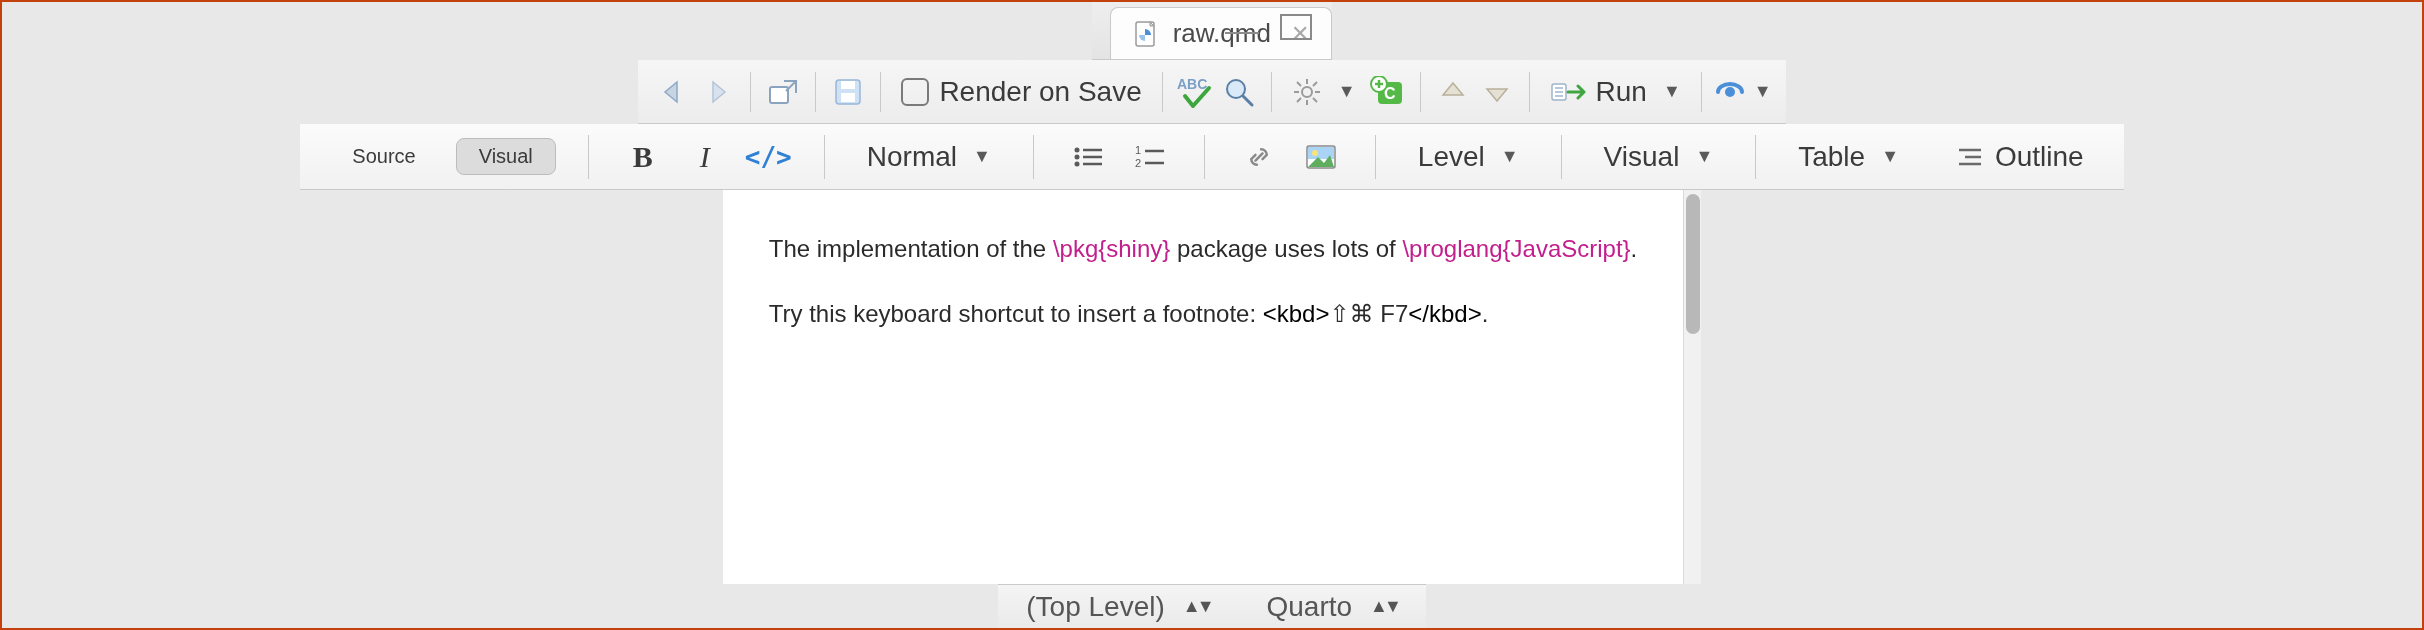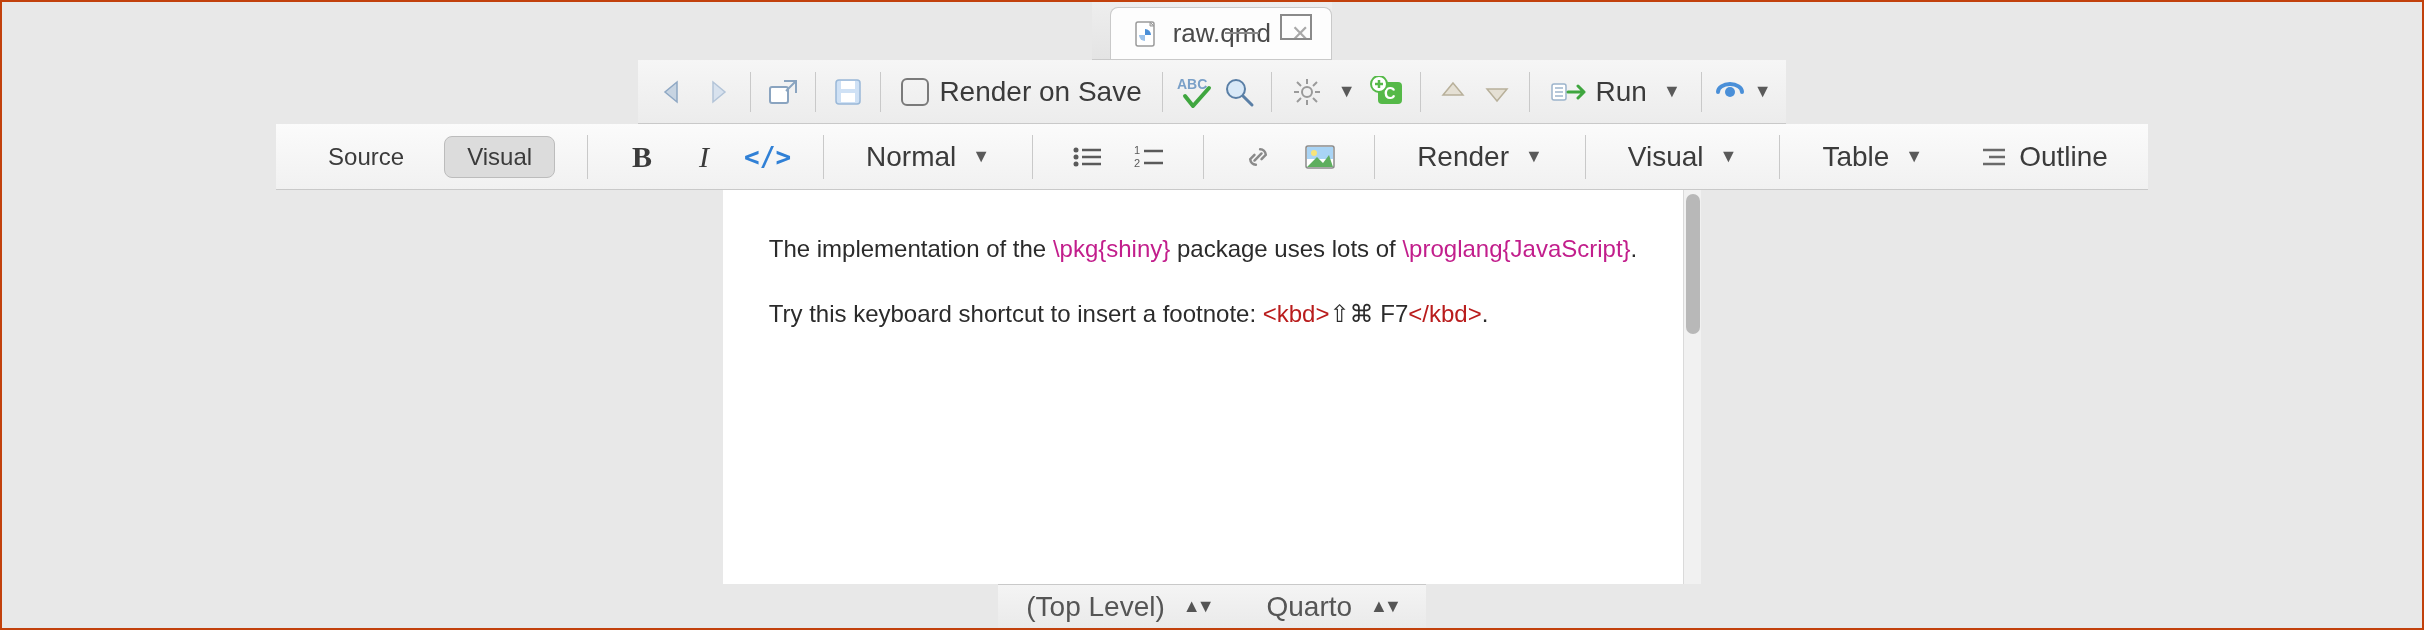--- a/index.html
+++ b/index.html
@@ -15,33 +15,33 @@
   
   .toolbar1 { height: 64px; display: flex; align-items: center; background: linear-gradient(#f6f6f6,#ececec); border-bottom: 1px solid #c9c9c9; padding: 0 14px; font-size: 28px; color: #3b3b3b; }
   .sep { width: 1px; height: 40px; background: #c9c9c9; margin: 0 10px; }
   .tbtn { display: inline-flex; align-items: center; justify-content: center; min-width: 44px; height: 44px; border-radius: 6px; }
   .labelbtn { display: inline-flex; align-items: center; gap: 10px; height: 44px; padding: 0 10px; font-size: 28px; }
   .check { width: 28px; height: 28px; border: 2px solid #7a7a7a; border-radius: 6px; }
   .spacer { flex: 1; }
   .caret { font-size: 18px; color: #5a5a5a; margin-left: 6px; }
   
   .toolbar2 { height: 66px; display: flex; align-items: center; background: linear-gradient(#fbfbfb,#f1f1f1); border-bottom: 1px solid #c9c9c9; padding: 0 30px; gap: 18px; font-size: 28px; color: #3b3b3b; }
-  .modebtn { padding: 6px 22px; border-radius: 8px; font-size: 24px; }
+  .modebtn { padding: 6px 22px; border-radius: 8px; font-size: 20px; }
   .modebtn.active { background: #dcdcdc; border: 1px solid #bcbcbc; }
   .sep2 { width: 1px; height: 44px; background: #c9c9c9; margin: 0 14px; }
   .bold { font-weight: 700; font-family: Georgia, serif; font-size: 30px; }
   .italic { font-style: italic; font-family: Georgia, serif; font-size: 30px; }
   .codebtn { font-family: monospace; font-weight: 700; color: #3080d6; font-size: 26px; }
   .menu { display: inline-flex; align-items: center; gap: 10px; padding: 0 10px; }
   
   .editor-wrap { flex: 1; display: flex; background: #ffffff; position: relative; }
   .editor { flex: 1; padding: 40px 46px; font-size: 24px; line-height: 1.55; color: #2b2b2b; font-family: "Lucida Grande","Segoe UI",Arial,sans-serif; }
   .editor p { margin-bottom: 28px; }
   .cmd { color: #c21e8c; font-family: inherit; }
-  .tag { color: #b91c1c; font-family: inherit; }
+  .tag { color: #000000; font-family: inherit; }
   .scroll { width: 18px; background: #f1f1f1; border-left: 1px solid #dadada; display: flex; flex-direction: column; }
   .thumb { width: 14px; height: 140px; background: #b8b8b8; border-radius: 7px; margin: 4px auto 0; }
   
   .status { height: 44px; display: flex; align-items: center; justify-content: space-between; background: linear-gradient(#f4f4f4,#eaeaea); border-top: 1px solid #c9c9c9; padding: 0 18px; font-size: 26px; color: #555; gap: 36px; }
   .updown { font-size: 18px; margin-left: 8px; letter-spacing: -4px; }
   
   svg { display: block; }
 </style>
 </head>
 <body>
@@ -219,21 +219,21 @@
     <span class="tbtn">
       <svg width="34" height="28" viewBox="0 0 34 28">
           <rect x="3" y="3" width="28" height="22" rx="2" fill="#fff" stroke="#8a8a8a" stroke-width="1.5"></rect>
           <rect x="4" y="4" width="26" height="12" fill="#a9d4f5"></rect>
           <circle cx="11" cy="10" r="3" fill="#f7e37a"></circle>
           <path d="M4 24 L14 14 L20 20 L26 12 L30 24 Z" fill="#5fae5f"></path>
         </svg>
     </span>
     <span class="sep2"></span>
     <span class="menu">
-      <span>Render</span>
+      <span>Level</span>
       <span class="caret">▼</span>
     </span>
     <span class="sep2"></span>
     <span class="menu">
       <span>Visual</span>
       <span class="caret">▼</span>
     </span>
     <span class="sep2"></span>
     <span class="menu">
       <span>Table</span>

